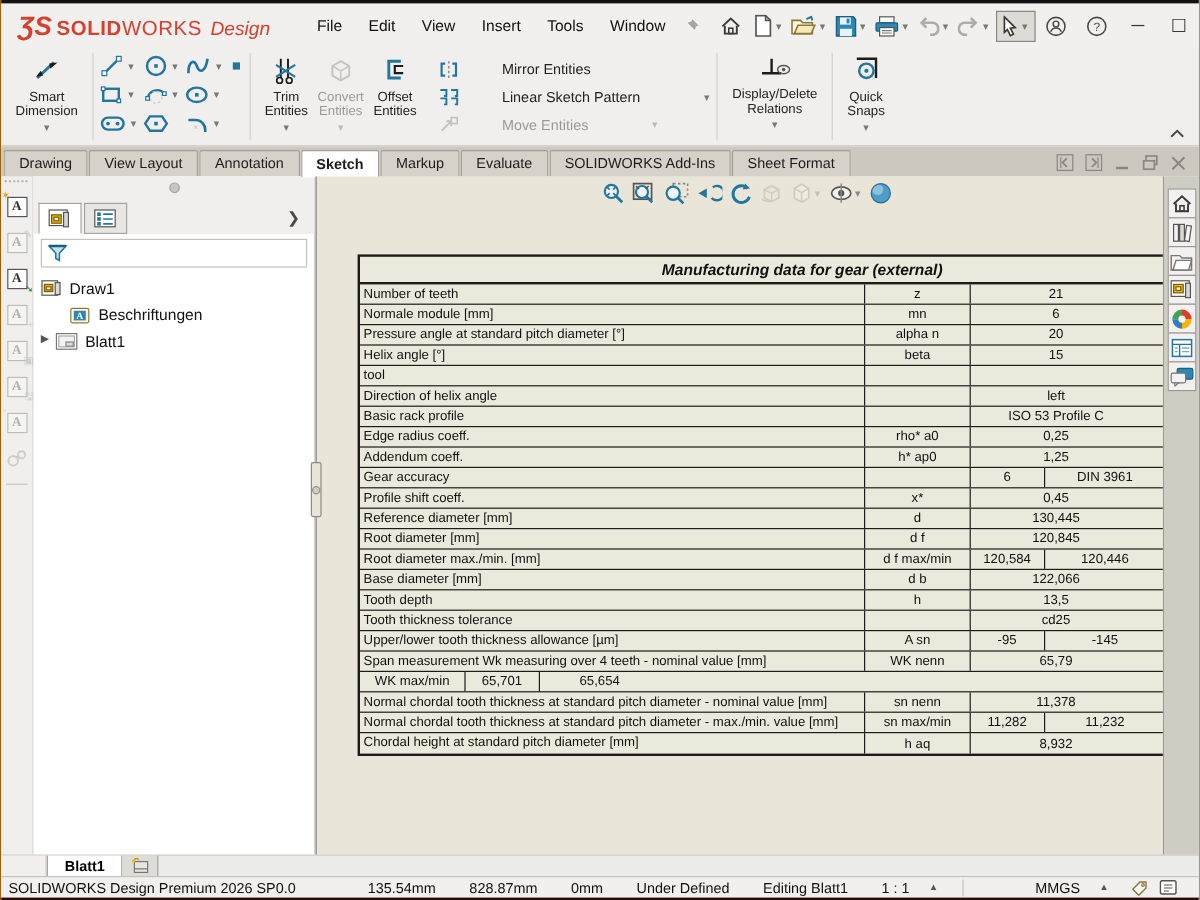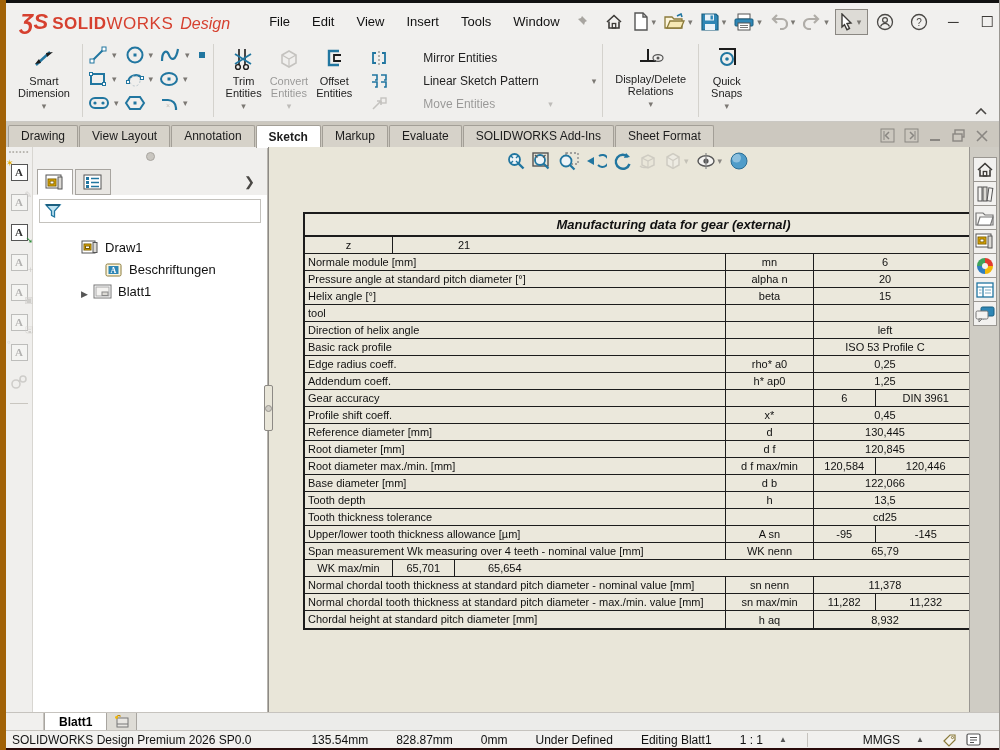--- a/index.html
+++ b/index.html
@@ -1,19 +1,19 @@
 <!DOCTYPE html>
 <html><head>
 <meta charset="utf-8">
 <style>
   * { margin:0; padding:0; box-sizing:border-box; }
   html,body { width:1000px; height:750px; overflow:hidden;
     font-family:"Liberation Sans", sans-serif; background:#f1f0ee; }
   .app { position:relative; width:1000px; height:750px; background:#f1f0ee;
-    border-left:6px solid #a16207; border-right:1px solid #9a9792; }
+    border-left:1px solid #a16207; border-right:1px solid #9a9792; }
 
   
   .top-strip { height:3px; background:#111; }
 
   
   .titlebar { height:37px; display:flex; align-items:center; background:#f1f0ee; padding:0 6px; }
   .logo { display:flex; align-items:baseline; margin-left:8px; white-space:nowrap; }
   .logo .l3ds { font-size:22px; font-weight:bold; font-style:italic; color:#d6402f; margin-right:4px; }
   .logo .lsolid { font-size:17px; font-weight:bold; color:#d6402f; letter-spacing:.5px; }
   .logo .lworks { font-size:17px; color:#d6402f; letter-spacing:.5px; }
@@ -71,21 +71,21 @@
   .left-panel { width:235px; background:#fff; border-right:1px solid #b7b4ae; display:flex; flex-direction:column; }
   .lp-top { height:18px; background:#f0efed; display:flex; align-items:center; justify-content:center; }
   .lp-grip { width:9px; height:9px; border-radius:50%; background:#c9c6c0; border:1px solid #a8a5a0; }
   .lp-tabs { display:flex; align-items:flex-end; background:#f0efed; padding:2px 4px 0; height:30px; }
   .lp-tab { width:36px; height:26px; border:1px solid #a8a5a0; background:#e8e6e2; display:flex;
     align-items:center; justify-content:center; margin-right:2px; }
   .lp-tab.active { background:#fff; border-bottom-color:#fff; }
   .lp-chevron { margin-left:auto; color:#4a4845; font-size:13px; padding:0 8px 6px; }
   .filter-row { margin:4px 6px; border:1px solid #c4c2bd; height:24px; display:flex; align-items:center; padding-left:4px; }
   .tree { padding:6px 0 0 6px; font-size:13px; color:#111; }
-  .tree-row { display:flex; align-items:flex-end; height:22px;margin-left:42px; }
+  .tree-row { display:flex; align-items:flex-start; height:22px; }
   .tree-row .tlabel { margin-left:6px; }
   .tree-indent1 { padding-left:24px; }
   .tree-expander { width:12px; color:#555; font-size:9px; }
 
   .splitter { width:8px; background:#e9e6d9; position:relative; border-left:1px solid #8d8a85; }
   .split-handle { position:absolute; left:-5px; top:238px; width:9px; height:46px; background:#e9e6d9;
     border:1px solid #8d8a85; border-radius:2px; display:flex; align-items:center; justify-content:center; }
   .split-dot { width:7px; height:7px; border-radius:50%; background:#cfccc4; border:1px solid #98958f; }
 
   .graphics { flex:1; background:#e9e6d9; position:relative; overflow:hidden; }
@@ -745,20 +745,21 @@
                 <circle cx="7.5" cy="7" r="4.5" fill="#9cc9e4" opacity=".8"></circle>
                 <circle cx="10" cy="10" r="8" fill="none" stroke="#2a6d94" stroke-width="1"></circle>
               </svg>
             </span>
           </span>
         </div>
       <div class="gear-table">
         <div class="gt-title">Manufacturing data for gear (external)</div>
         <div id="gtrows">
             <div class="gt-row">
+              <span class="gt-label">Number of teeth</span>
               <span class="gt-sym">z</span>
               <span class="gt-vals">
                 <span class="gt-val">21</span>
               </span>
             </div>
             <div class="gt-row">
               <span class="gt-label">Normale module [mm]</span>
               <span class="gt-sym">mn</span>
               <span class="gt-vals">
                 <span class="gt-val">6</span>

